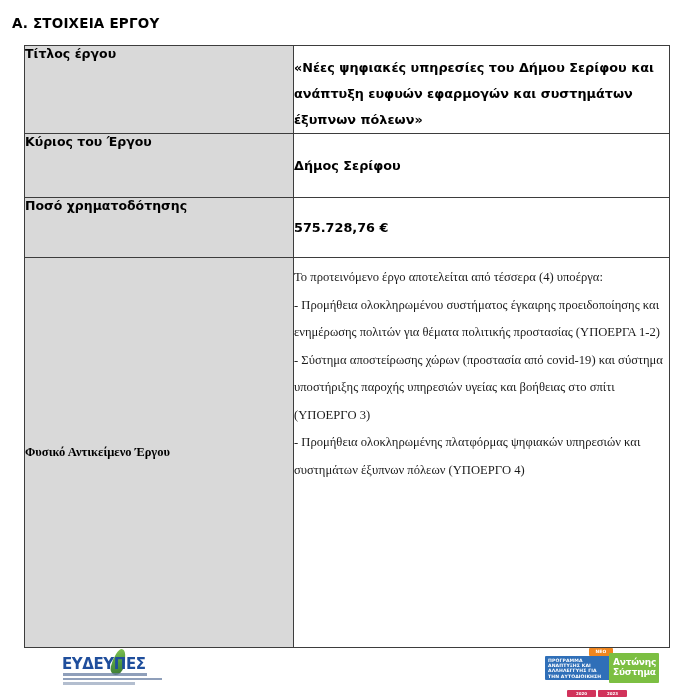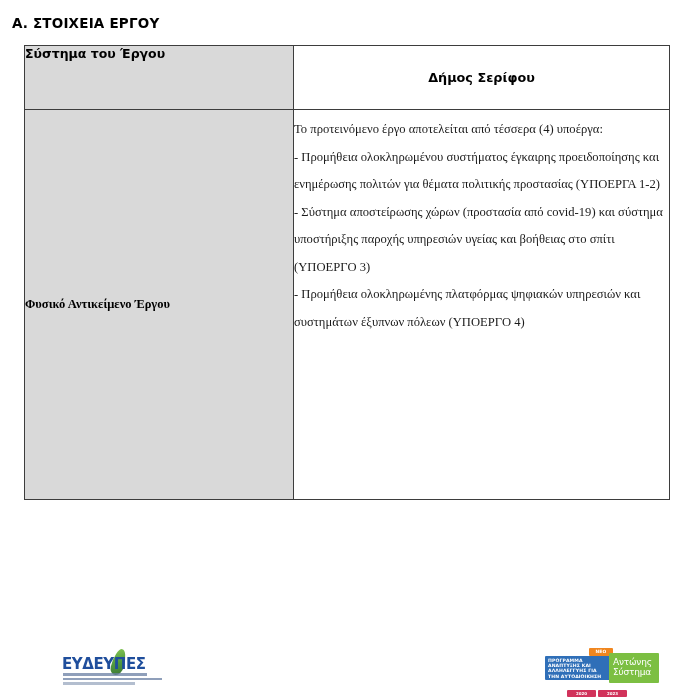--- a/index.html
+++ b/index.html
@@ -62,21 +62,20 @@
     font-size: 12.8px;
     font-weight: bold;
     line-height: 26px;
     color: #000;
   }
   .value-oneline {
     font-size: 12.8px;
     font-weight: bold;
     color: #000;
     line-height: 20px;
-    text-align: center;
   }
   .row-title .value-cell { padding-top: 9px; }
   .row-owner .value-cell,
   .row-amount .value-cell {
     vertical-align: middle;
     padding-top: 0;
     padding-bottom: 0;
   }
   .desc-body {
     font-size: 12.6px;
@@ -204,21 +203,21 @@
     height: 30px;
     background: #7cbf42;
     border-radius: 1px;
     padding: 4px 0 0 4px;
     box-sizing: border-box;
   }
   .tr-green i {
     display: block;
     font-style: normal;
     font-size: 9px;
-    font-weight: normal;
+    font-weight: bold;
     color: #ffffff;
     line-height: 10px;
     letter-spacing: -0.2px;
     white-space: nowrap;
   }
   .tr-foot {
     position: absolute;
     left: 24px;
     top: 32px;
     width: 64px;
@@ -241,28 +240,40 @@
 </style>
 </head>
 <body>
 
 <div class="page">
 
   <div class="section-heading">Α. ΣΤΟΙΧΕΙΑ ΕΡΓΟΥ</div>
 
   <table class="data-table">
     <tbody>
+      <tr class="row-title">
+        <td class="label-cell">Τίτλος έργου</td>
+        <td class="value-cell">
+          <div class="value-bold">«Νέες ψηφιακές υπηρεσίες του Δήμου Σερίφου και ανάπτυξη ευφυών εφαρμογών και συστημάτων έξυπνων πόλεων»</div>
+        </td>
+      </tr>
 
       <tr class="row-owner">
-        <td class="label-cell">Σύστημα του Έργου</td>
+        <td class="label-cell">Κύριος του Έργου</td>
         <td class="value-cell">
           <div class="value-oneline">Δήμος Σερίφου</div>
         </td>
       </tr>
 
+      <tr class="row-amount">
+        <td class="label-cell">Ποσό χρηματοδότησης</td>
+        <td class="value-cell">
+          <div class="value-oneline">575.728,76 €</div>
+        </td>
+      </tr>
 
       <tr class="row-desc">
         <td class="label-cell">Φυσικό Αντικείμενο Έργου</td>
         <td class="value-cell">
           <div class="desc-body">Το προτεινόμενο έργο αποτελείται από τέσσερα (4) υποέργα:
 - Προμήθεια ολοκληρωμένου συστήματος έγκαιρης προειδοποίησης και ενημέρωσης πολιτών για θέματα πολιτικής προστασίας (ΥΠΟΕΡΓΑ 1-2)
 - Σύστημα αποστείρωσης χώρων (προστασία από covid-19) και σύστημα υποστήριξης παροχής υπηρεσιών υγείας και βοήθειας στο σπίτι (ΥΠΟΕΡΓΟ 3)
 - Προμήθεια ολοκληρωμένης πλατφόρμας ψηφιακών υπηρεσιών και συστημάτων έξυπνων πόλεων (ΥΠΟΕΡΓΟ 4)</div>
         </td>
       </tr>

